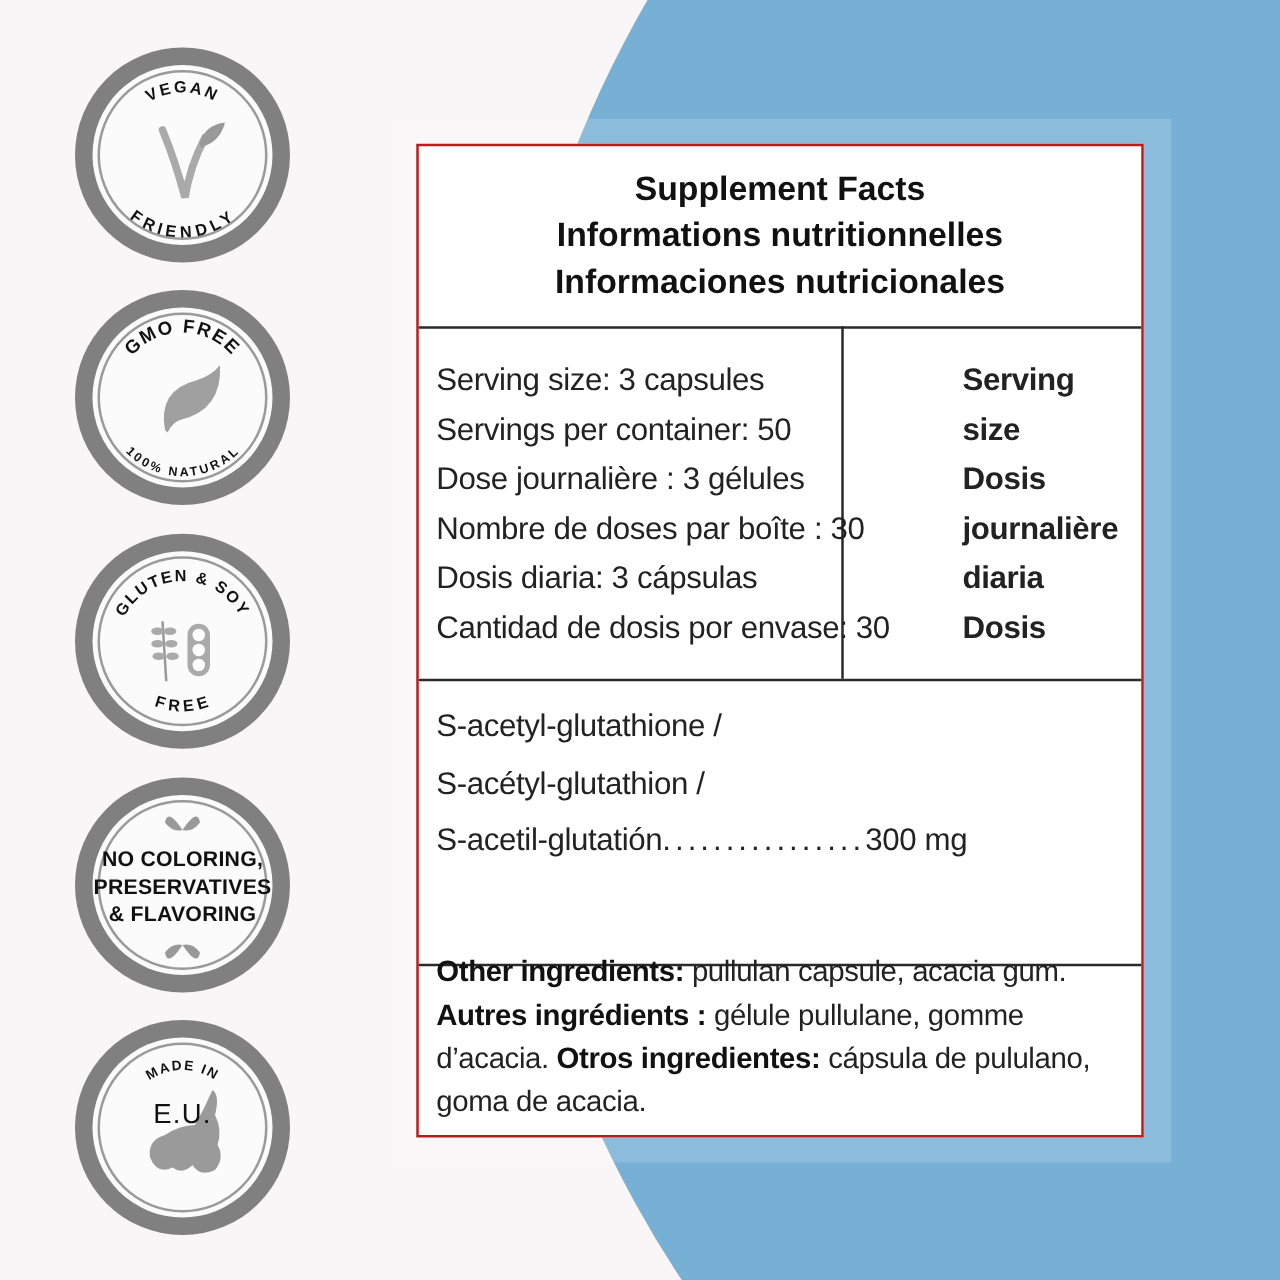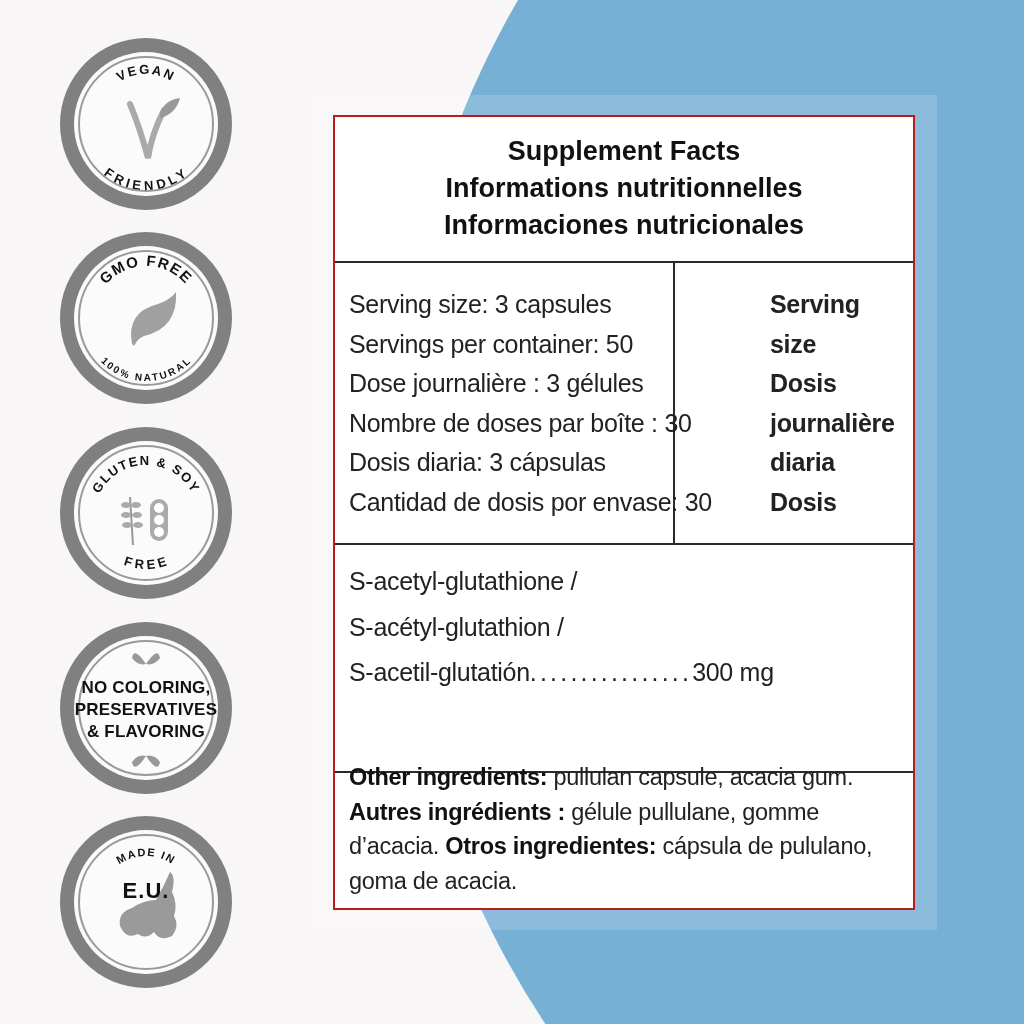--- a/index.html
+++ b/index.html
@@ -38,21 +38,21 @@
       border-radius: 50%; border: 2px solid #9a9a9a;
     }
     .badge svg { position: absolute; left: 0; top: 0; }
     .badge .center-text {
       position: absolute; left: 0; right: 0; top: 55px;
       text-align: center; font-weight: bold; font-size: 17px;
       color: #111; line-height: 22px; letter-spacing: 0.2px;
     }
     .badge .eu-text {
       position: absolute; left: 0; right: 0; top: 62px;
-      text-align: center; font-weight: bold; font-size: 22px; color: #111;
+      text-align: center; font-weight: normal; font-size: 22px; color: #111;
       letter-spacing: 1px;
     }
 
     
     .mat {
       position: absolute; left: 313px; top: 95px; width: 624px; height: 835px;
       background: rgba(255,255,255,0.16);
     }
     .table {
       position: absolute; left: 333px; top: 115px; width: 582px; height: 795px;

